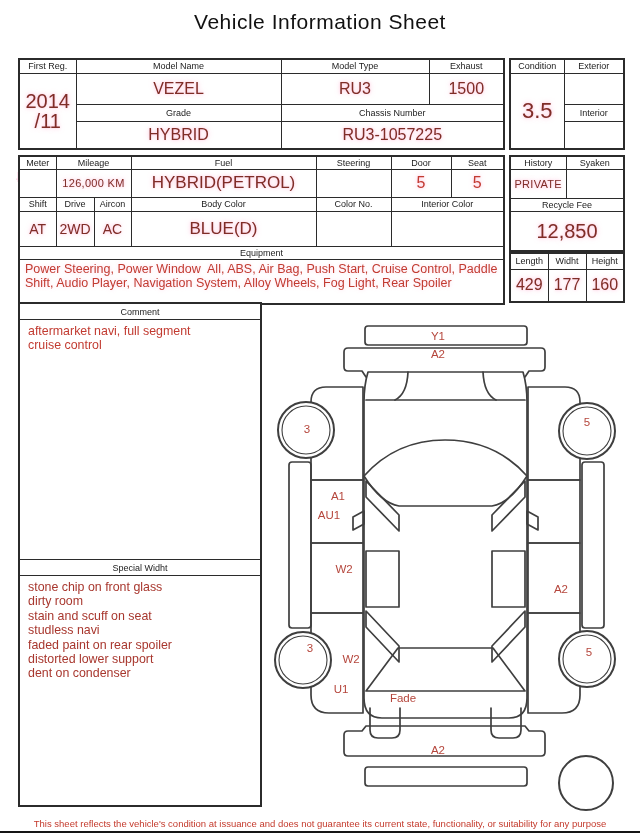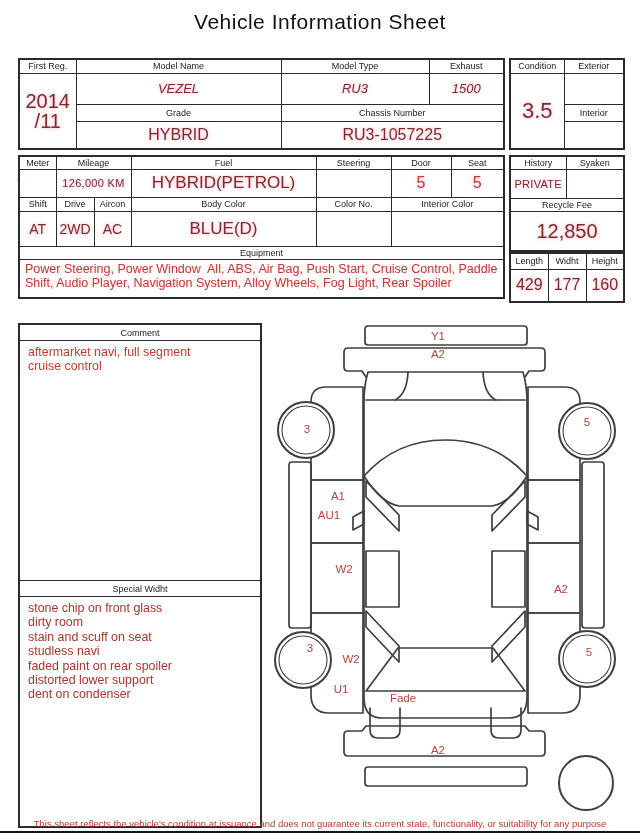--- a/index.html
+++ b/index.html
@@ -13,31 +13,31 @@
   }
   table{border-collapse:collapse;table-layout:fixed;position:absolute;background:#fff;}
   td{border:1px solid var(--border_dark);padding:0;text-align:center;vertical-align:middle;overflow:hidden;}
   table{border:2px solid var(--border_dark);}
   .hd{font-size:9px;color:#1c1c1c;}
   .val{
     color:var(--value_dark);font-size:16px;
     text-shadow:0 0 5px rgba(255,140,190,.55),0 0 2px rgba(255,170,205,.45);
   }
   .val-xl{font-size:20px;line-height:1.0;}
-  .val-lg{font-size:13px;font-style:italic;}
+  .val-lg{font-size:16px;}
   .val-md{font-size:14px;}
   .val-sm{font-size:11px;letter-spacing:.3px;}
   .val-bright{color:var(--value_bright);}
   .eq-text{
     text-align:left;vertical-align:top;padding:2px 5px;font-size:12.5px;line-height:1.18;
     color:var(--value_bright);white-space:pre-wrap;
     text-shadow:0 0 4px rgba(255,150,195,.4);
   }
   .bigbox{
-    position:absolute;left:18px;top:323px;width:244px;height:505px;
+    position:absolute;left:18px;top:302px;width:244px;height:505px;
     border:2px solid var(--border_dark);background:#fff;box-sizing:border-box;
   }
   .band{
     height:15px;border-bottom:1px solid var(--border_dark);display:flex;
     align-items:center;justify-content:center;font-size:9px;
   }
   .band2{border-top:1px solid var(--border_dark);}
   .freetext{padding:5px 8px;font-size:12.4px;line-height:1.08;}
   .comment-lines{color:var(--value_bright);height:239px;box-sizing:border-box;}
   .note-lines{color:var(--note_red);}
@@ -166,21 +166,21 @@
       <td class="val val-md">AT</td>
       <td class="val val-md">2WD</td>
       <td class="val val-md">AC</td>
       <td class="val" style="font-size:17px;">BLUE(D)</td>
       <td></td>
       <td colspan="2"></td>
     </tr>
     <tr style="height:13px">
       <td colspan="7" class="hd">Equipment</td>
     </tr>
-    <tr style="height:39px">
+    <tr style="height:45px">
       <td colspan="7" class="eq-text">Power Steering, Power Window  All, ABS, Air Bag, Push Start, Cruise Control, Paddle Shift, Audio Player, Navigation System, Alloy Wheels, Fog Light, Rear Spoiler</td>
     </tr>
   </tbody>
     </table>
 
   <table style="left:509px;top:155px;width:114px;">
     <colgroup>
         <col style="width:56px">
         <col style="width:58px">
       </colgroup>

